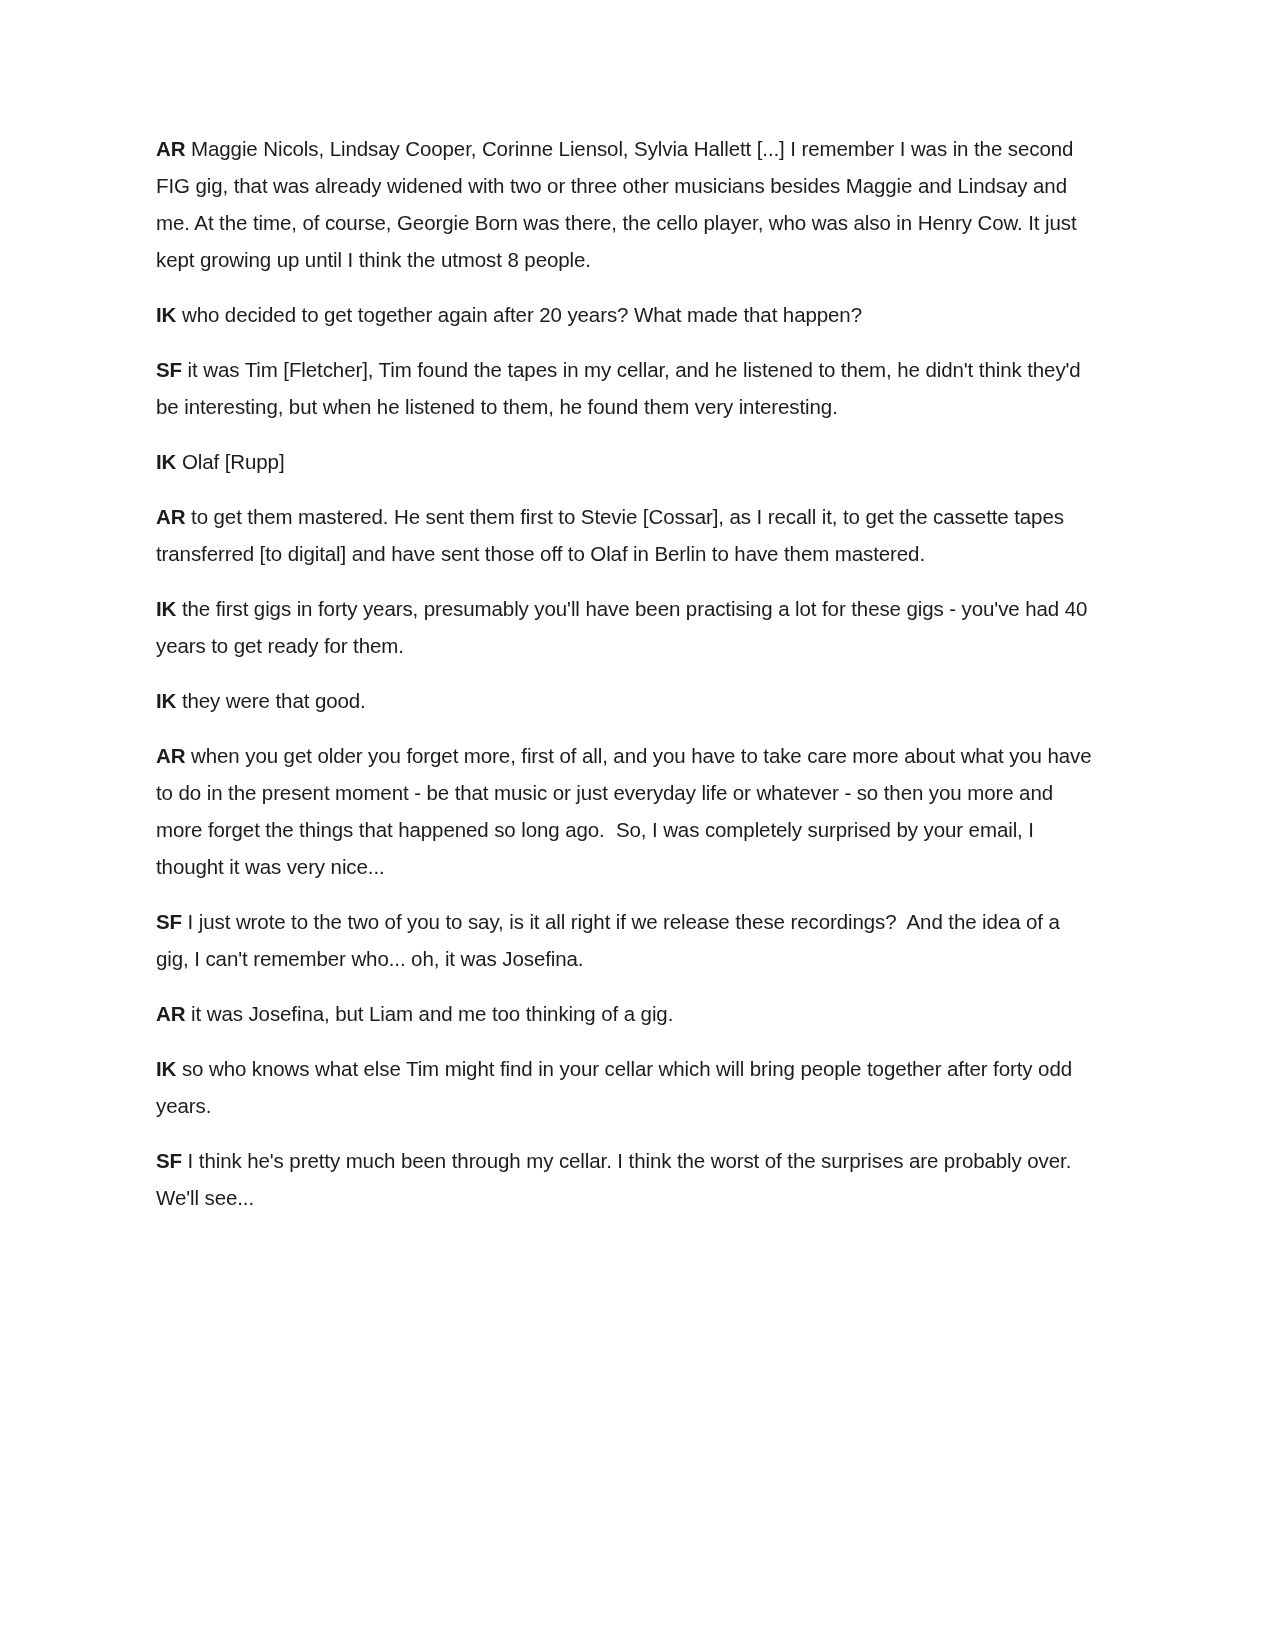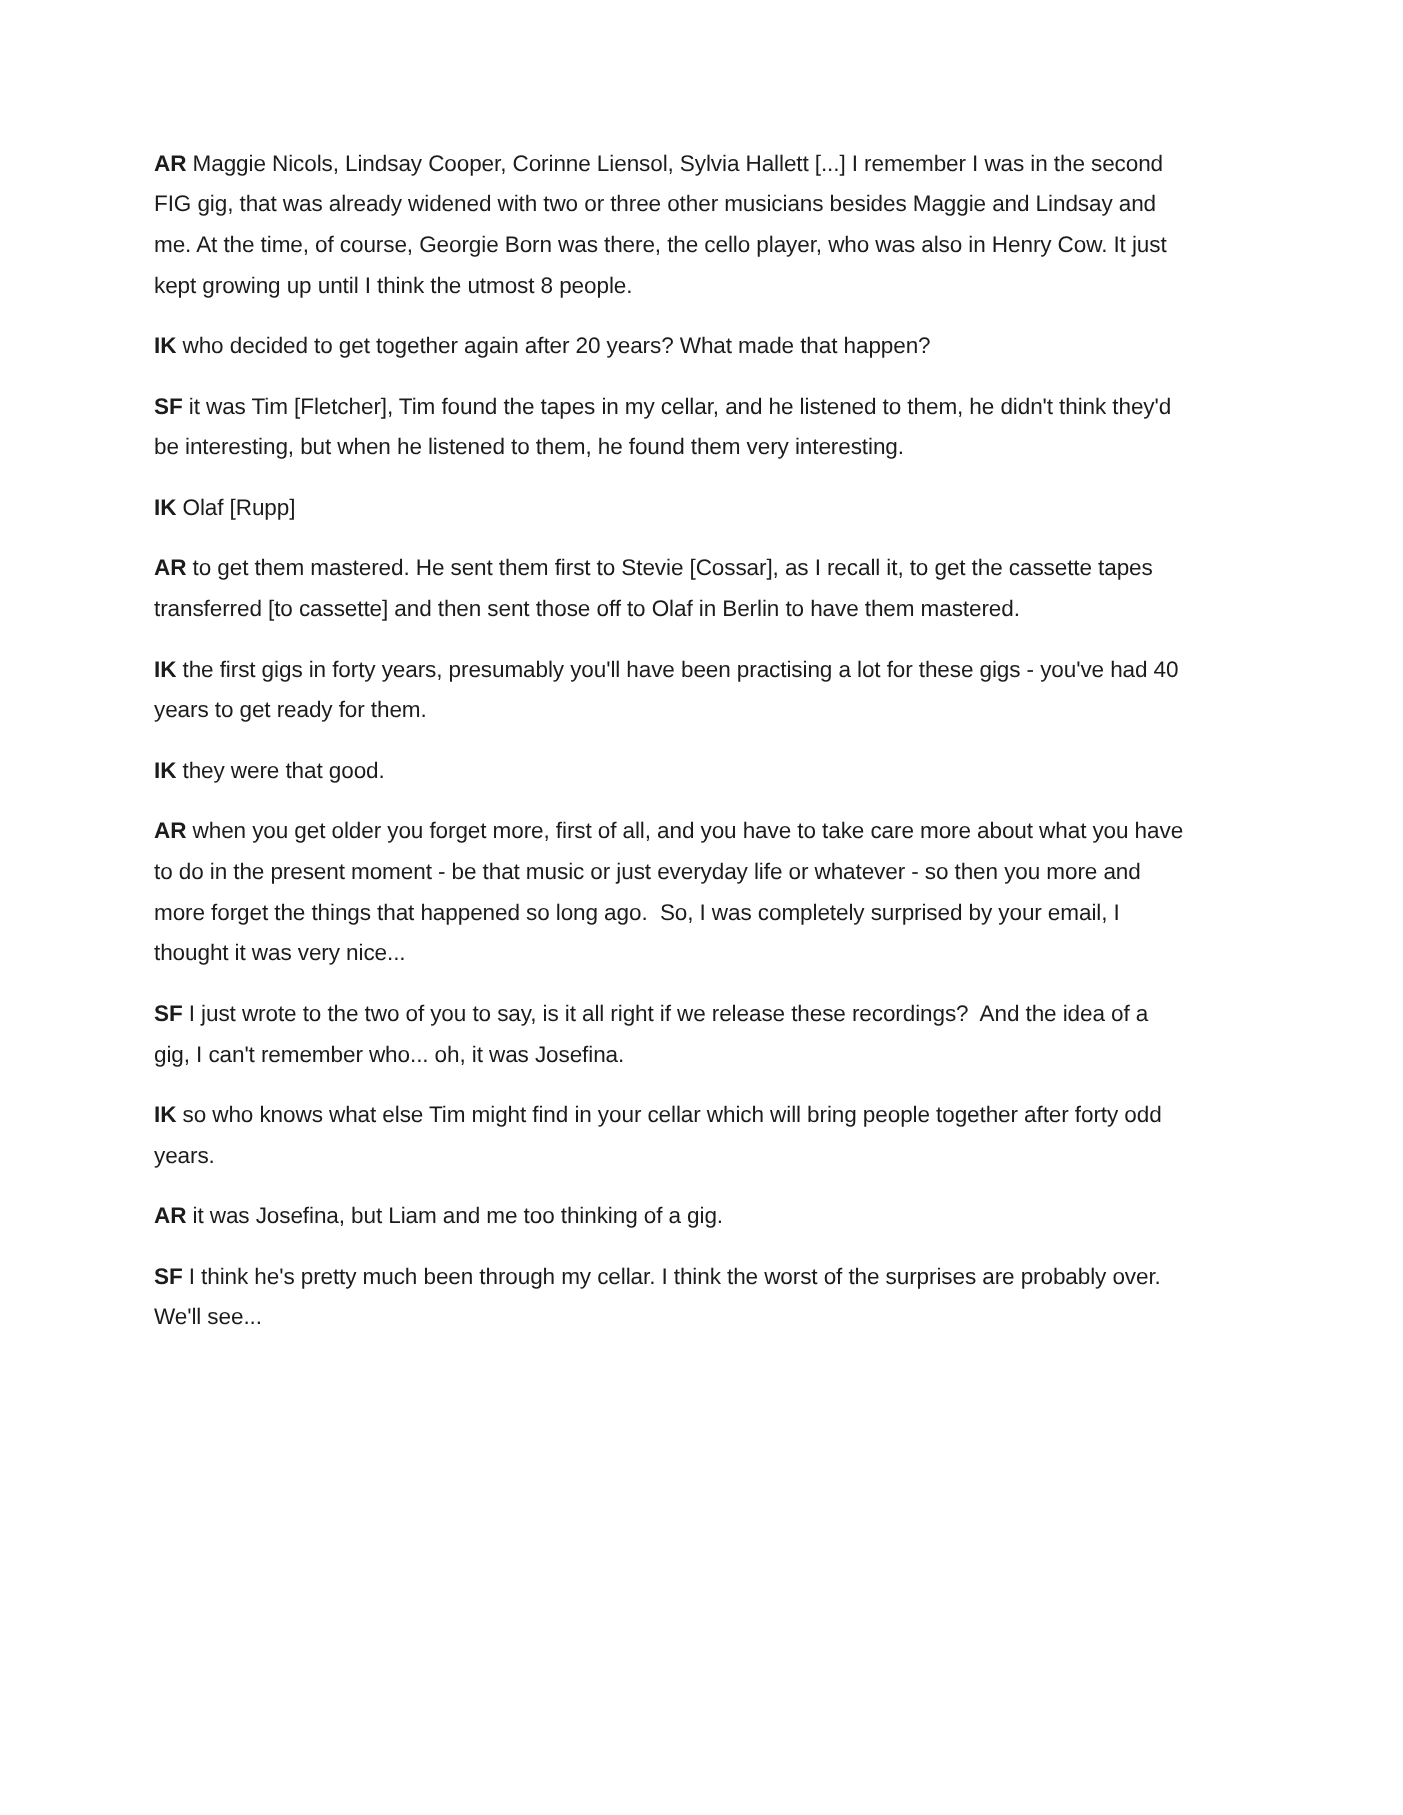--- a/index.html
+++ b/index.html
@@ -11,21 +11,21 @@
     position: relative;
     width: 1275px;
     height: 1650px;
     background: #ffffff;
     overflow: hidden;
     font-family: "Liberation Sans", sans-serif;
   }
   .content {
     position: absolute;
     top: 130px;
-    left: 140px;
+    left: 156px;
     width: 940px;
     color: #1c1c1c;
     font-size: 20.5px;
     line-height: 37px;
     letter-spacing: -0.1px;
   }
   .para {
     margin: 0 0 18px 0;
   }
   .speaker {
@@ -41,32 +41,32 @@
     <p class="para"><span class="speaker">AR</span> <span>Maggie Nicols, Lindsay Cooper, Corinne Liensol, Sylvia Hallett [...] I remember I was in the second FIG gig, that was already widened with two or three other musicians besides Maggie and Lindsay and me. At the time, of course, Georgie Born was there, the cello player, who was also in Henry Cow. It just kept growing up until I think the utmost 8 people.</span></p>
 
     <p class="para"><span class="speaker">IK</span> <span>who decided to get together again after 20 years? What made that happen?</span></p>
 
     <p class="para"><span class="speaker">SF</span> <span>it was Tim [Fletcher], Tim found the tapes in my cellar, and he listened to them, he didn't think they'd be interesting, but when he listened to them, he found them very interesting.</span></p>
 
 
     <p class="para"><span class="speaker">IK</span> <span>Olaf [Rupp]</span></p>
 
 
-    <p class="para"><span class="speaker">AR</span> <span>to get them mastered. He sent them first to Stevie [Cossar], as I recall it, to get the cassette tapes transferred [to cassette] and then sent those off to Olaf in Berlin to have them mastered.</span></p>
+    <p class="para"><span class="speaker">AR</span> <span>to get them mastered. He sent them first to Stevie [Cossar], as I recall it, to get the cassette tapes transferred [to digital] and have sent those off to Olaf in Berlin to have them mastered.</span></p>
 
     <p class="para"><span class="speaker">IK</span> <span>the first gigs in forty years, presumably you'll have been practising a lot for these gigs - you've had 40 years to get ready for them.</span></p>
 
 
     <p class="para"><span class="speaker">IK</span> <span>they were that good.</span></p>
 
     <p class="para"><span class="speaker">AR</span> <span>when you get older you forget more, first of all, and you have to take care more about what you have to do in the present moment - be that music or just everyday life or whatever - so then you more and more forget the things that happened so long ago.&nbsp; So, I was completely surprised by your email, I thought it was very nice...</span></p>
 
     <p class="para"><span class="speaker">SF</span> <span>I just wrote to the two of you to say, is it all right if we release these recordings?&nbsp; And the idea of a gig, I can't remember who... oh, it was Josefina.</span></p>
 
+    <p class="para"><span class="speaker">AR</span> <span>it was Josefina, but Liam and me too thinking of a gig.</span></p>
+
     <p class="para"><span class="speaker">IK</span> <span>so who knows what else Tim might find in your cellar which will bring people together after forty odd years.</span></p>
-
-    <p class="para"><span class="speaker">AR</span> <span>it was Josefina, but Liam and me too thinking of a gig.</span></p>
 
     <p class="para"><span class="speaker">SF</span> <span>I think he's pretty much been through my cellar. I think the worst of the surprises are probably over. We'll see...</span></p>
 
 
   </div>
 </div>
 
 </body></html>

